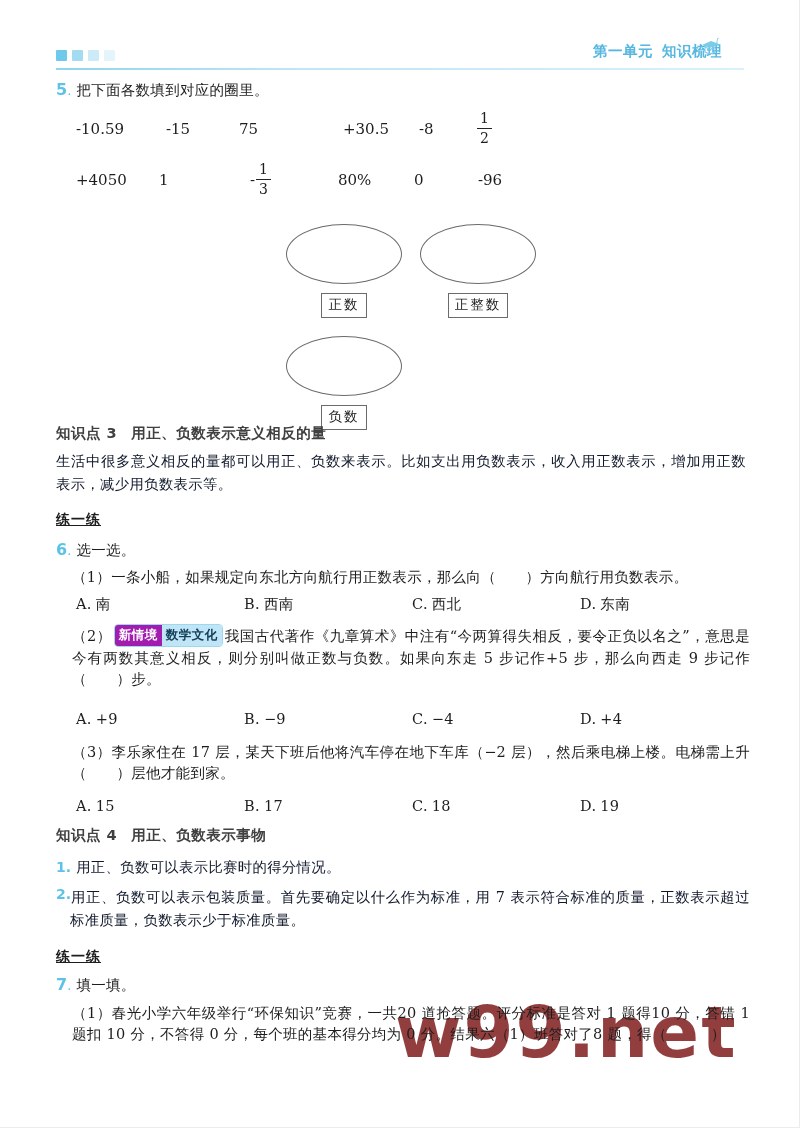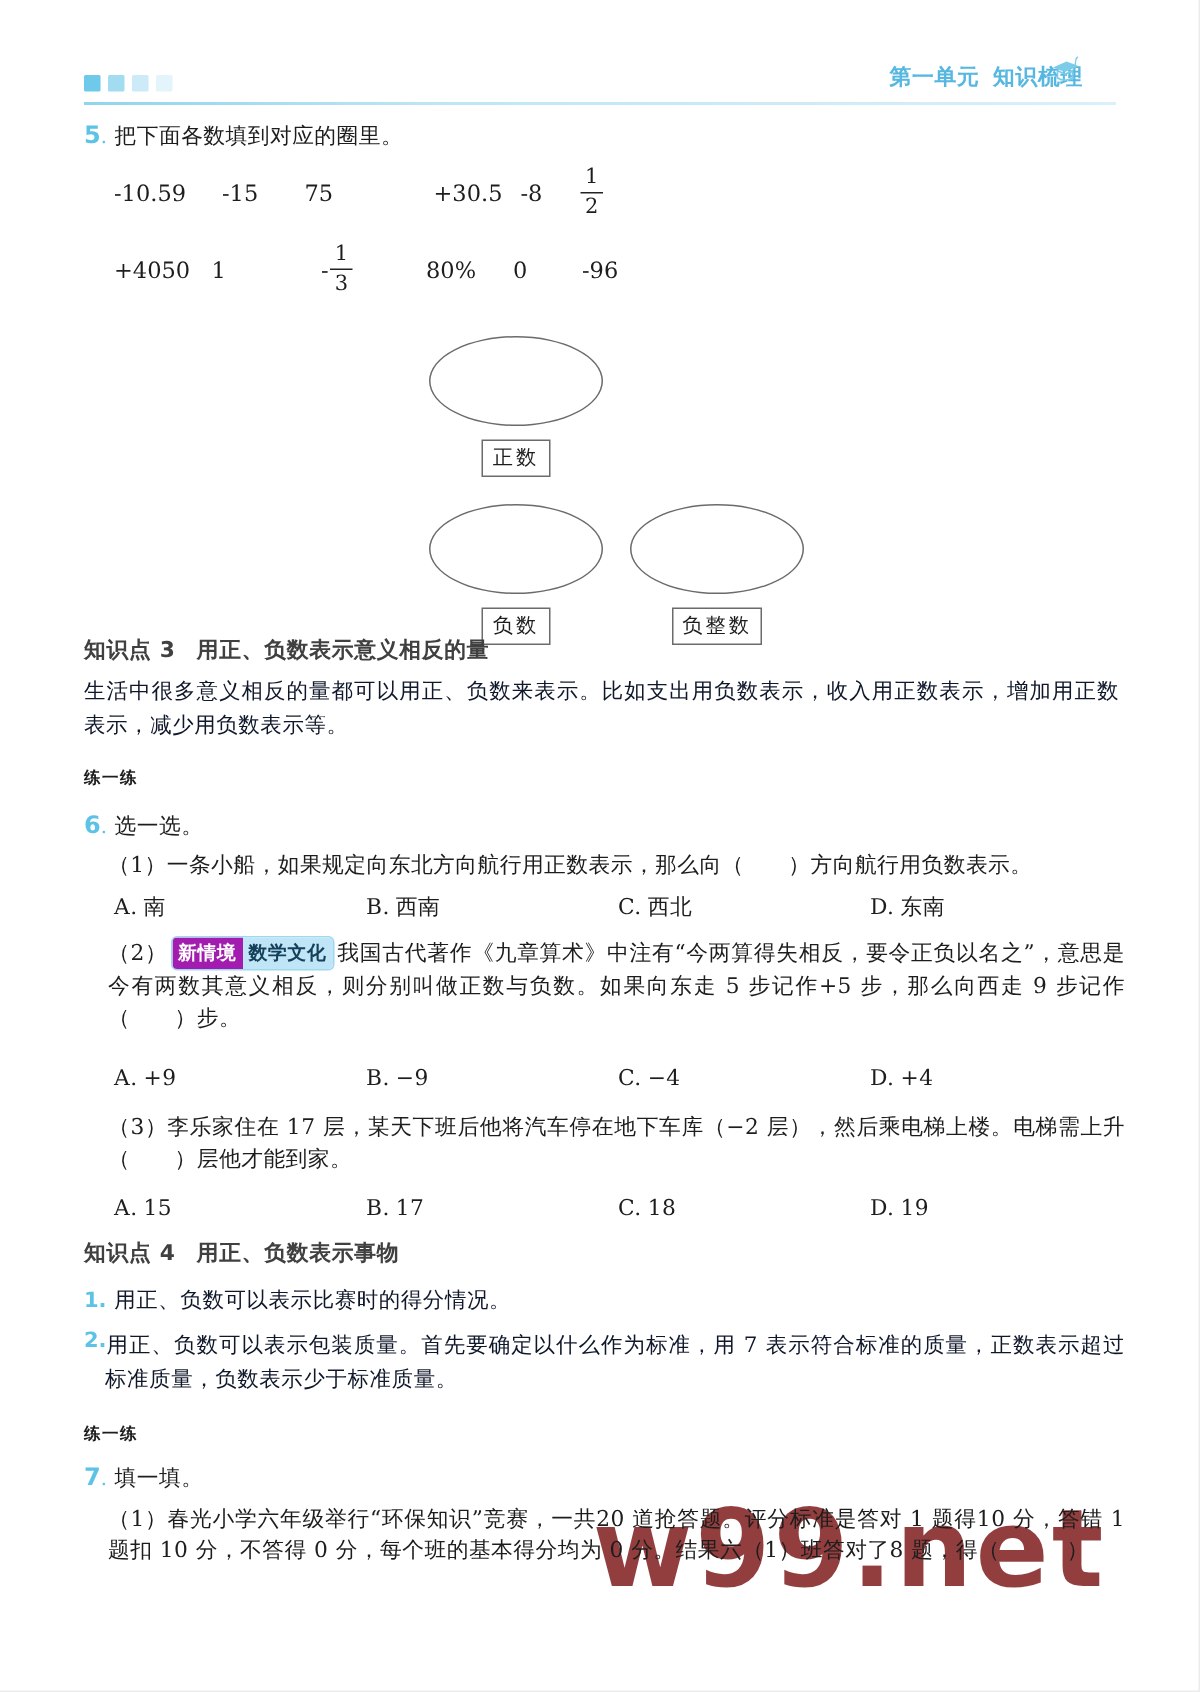--- a/index.html
+++ b/index.html
@@ -125,34 +125,35 @@
 
   .body-text {
     font-size: 14.3px;
     line-height: 1.62;
     letter-spacing: .4px;
     color: #0f172a;
   }
 
   .lianlian {
     font-family: "DejaVu Sans", "Liberation Sans", sans-serif;
-    font-size: 11px;
+    font-size: 14px;
     font-weight: bold;
     letter-spacing: 1px;
+    text-decoration: underline;
   }
 
   .listnum {
     font-family: "DejaVu Sans", "Liberation Sans", sans-serif;
     font-size: 14px;
     font-weight: bold;
     color: #5cc3e6;
   }
 
   
-  .numbank { font-size: 15px; }
+  .numbank { font-size: 15px; gap: 18px; }
   .numrow {
     position: absolute;
     display: flex;
     align-items: center;
     white-space: nowrap;
   }
   .numrow span.n { display: inline-block; }
 
   .frac {
     display: inline-flex;
@@ -314,27 +315,27 @@
       <span class="n" style="width:58px;">80%</span>
       <span class="n" style="width:46px;">0</span>
       <span class="n">-96</span>
     </div>
 
     <div class="diagram">
       <div class="ecell" style="left:14px; top:0;">
         <div class="ellipse"></div>
         <div class="elabel">正数</div>
       </div>
+      <div class="ecell" style="left:148px; top:0;">
+        <div class="ellipse"></div>
+        <div class="elabel">正整数</div>
+      </div>
       <div class="ecell" style="left:14px; top:112px;">
         <div class="ellipse"></div>
         <div class="elabel">负数</div>
-      </div>
-      <div class="ecell" style="left:148px; top:112px;">
-        <div class="ellipse"></div>
-        <div class="elabel">负整数</div>
       </div>
     </div>
 
     <div class="blk kp-head" style="left:56px; top:424px;">
       <span>知识点 3</span><span class="kp-gap"></span><span>用正、负数表示意义相反的量</span>
     </div>
 
     <div class="blk body-text" style="left:56px; top:450px; width:690px; text-align:justify;">生活中很多意义相反的量都可以用正、负数来表示。比如支出用负数表示，收入用正数表示，增加用正数表示，减少用负数表示等。</div>
 
     <div class="blk lianlian" style="left:56px; top:511px;">练一练</div>

